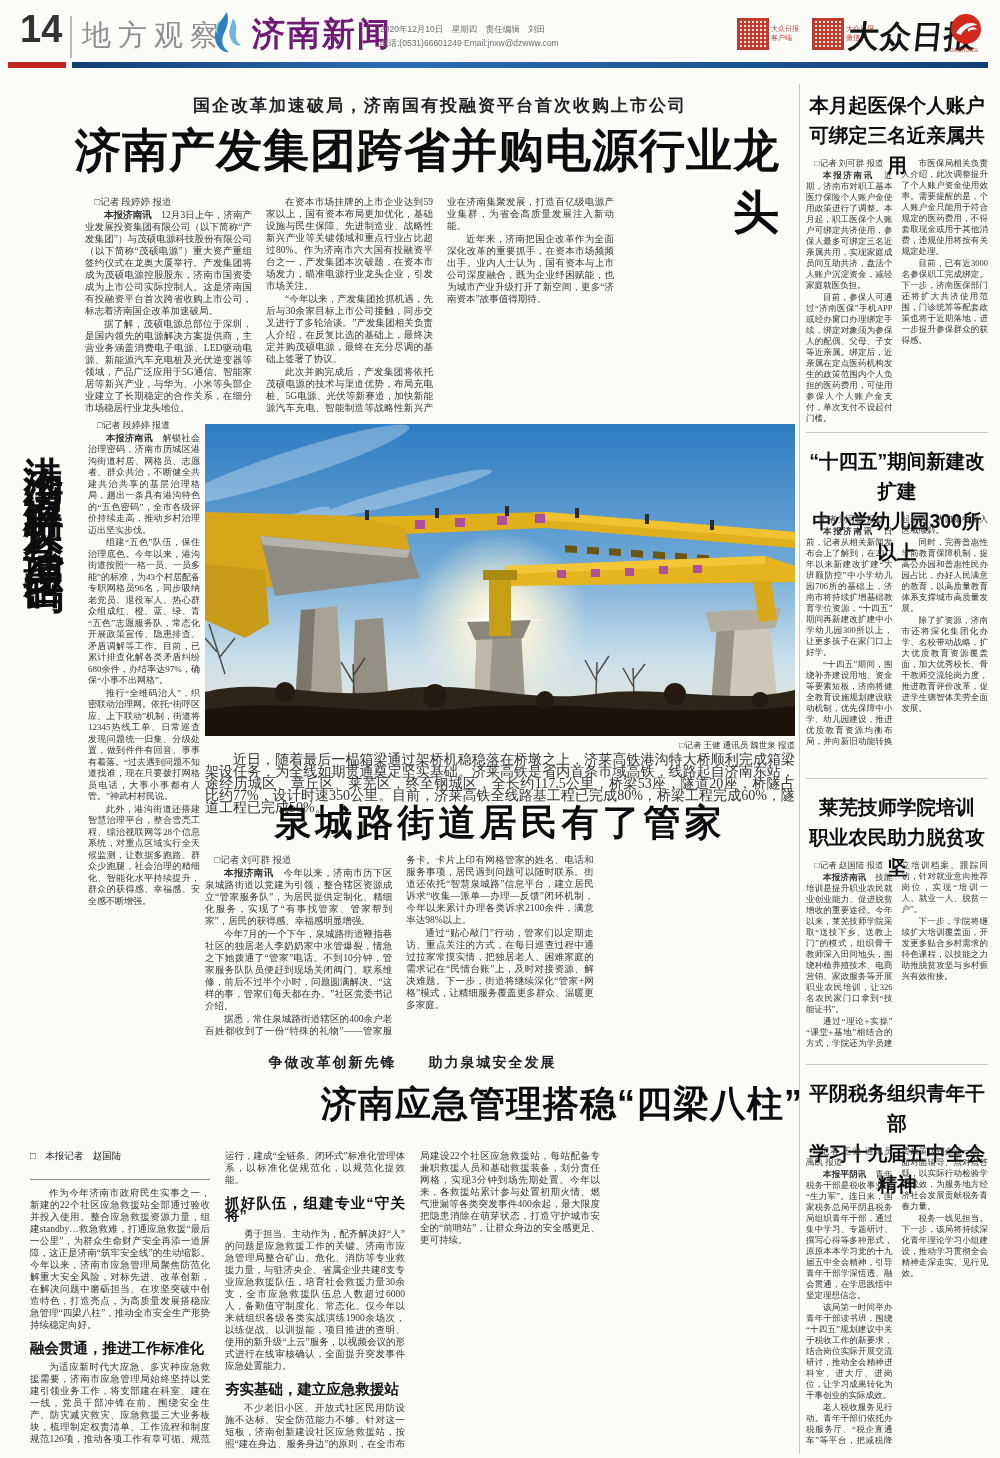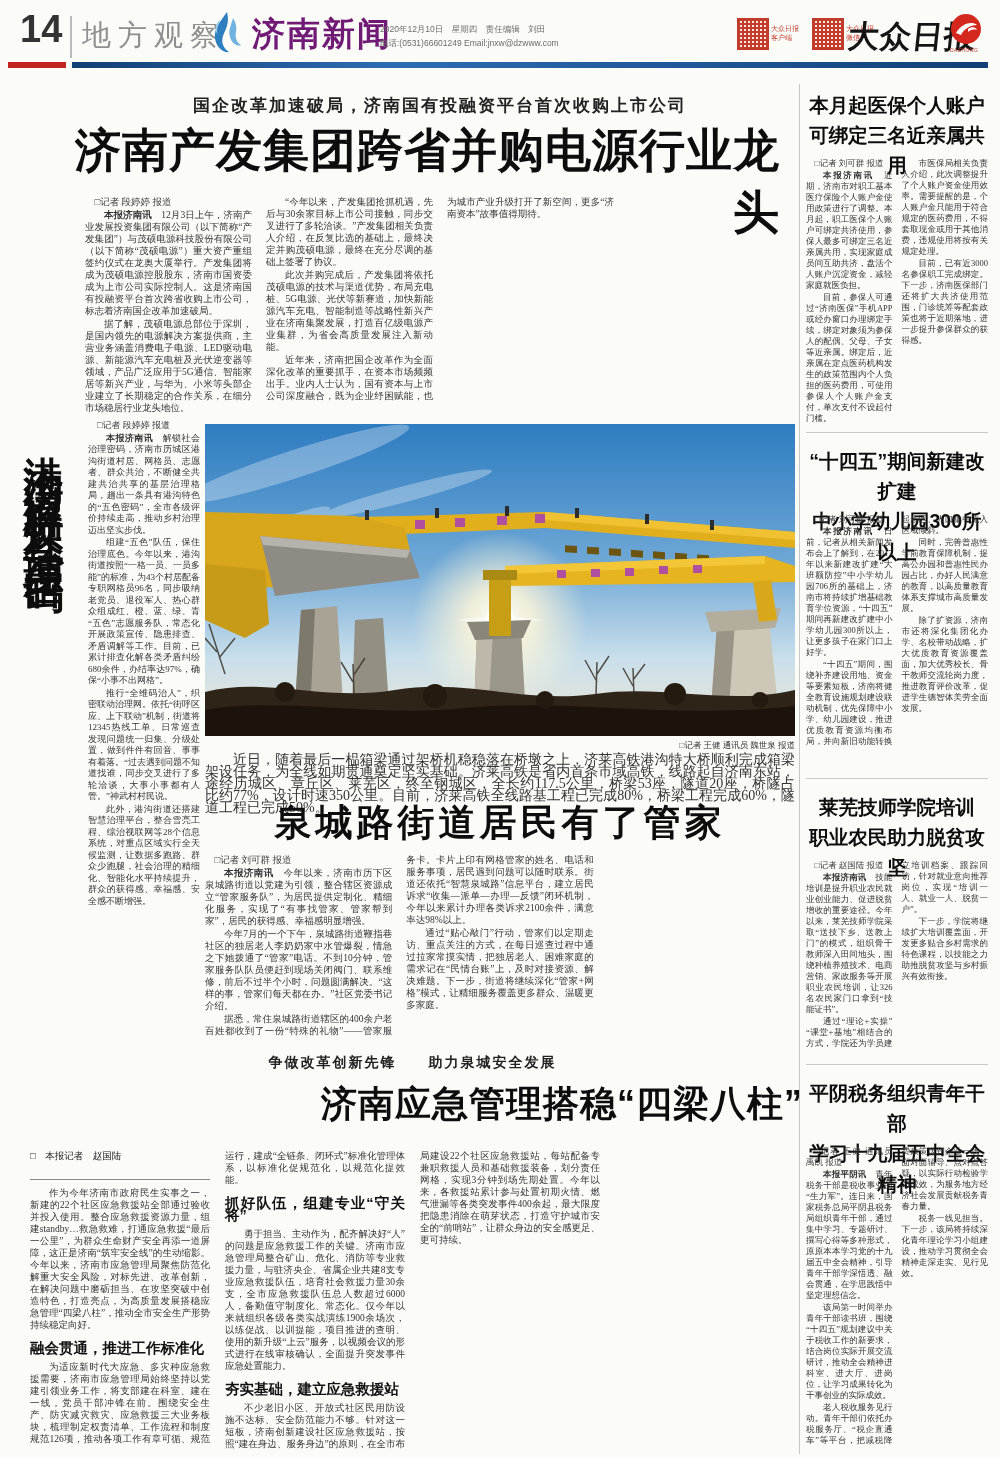--- a/index.html
+++ b/index.html
@@ -96,31 +96,32 @@
   <div class="abs hdr-circle-sub">DAZHONG</div>
   <div class="abs bar-red"></div>
   <div class="abs bar-blue"></div>
 
   <div class="abs kicker" style="left:85px;top:94px;width:710px;">国企改革加速破局，济南国有投融资平台首次收购上市公司</div>
   <div class="abs headline-xl" style="left:40px;top:120px;width:740px;font-size:46px;">济南产发集团跨省并购电源行业龙头</div>
   <div class="abs body-cols" style="left:85px;top:196px;width:710px;height:224px;column-count:4;column-gap:14px;">
       <p class="byline">□记者 段婷婷 报道</p>
       <p class="para"><b class="lead">本报济南讯</b>　12月3日上午，济南产业发展投资集团有限公司（以下简称“产发集团”）与茂硕电源科技股份有限公司（以下简称“茂硕电源”）重大资产重组签约仪式在龙奥大厦举行。产发集团将成为茂硕电源控股股东，济南市国资委成为上市公司实际控制人。这是济南国有投融资平台首次跨省收购上市公司，标志着济南国企改革加速破局。</p>
       <p class="para">据了解，茂硕电源总部位于深圳，是国内领先的电源解决方案提供商，主营业务涵盖消费电子电源、LED驱动电源、新能源汽车充电桩及光伏逆变器等领域，产品广泛应用于5G通信、智能家居等新兴产业，与华为、小米等头部企业建立了长期稳定的合作关系，在细分市场稳居行业龙头地位。</p>
+      <p class="para">在资本市场挂牌的上市企业达到59家以上，国有资本布局更加优化，基础设施与民生保障、先进制造业、战略性新兴产业等关键领域和重点行业占比超过80%。作为济南市六大国有投融资平台之一，产发集团本次破题，在资本市场发力，瞄准电源行业龙头企业，引发市场关注。</p>
       <p class="para">“今年以来，产发集团抢抓机遇，先后与30余家目标上市公司接触，同步交叉进行了多轮洽谈。”产发集团相关负责人介绍，在反复比选的基础上，最终决定并购茂硕电源，最终在充分尽调的基础上签署了协议。</p>
       <p class="para">此次并购完成后，产发集团将依托茂硕电源的技术与渠道优势，布局充电桩、5G电源、光伏等新赛道，加快新能源汽车充电、智能制造等战略性新兴产业在济南集聚发展，打造百亿级电源产业集群，为省会高质量发展注入新动能。</p>
       <p class="para">近年来，济南把国企改革作为全面深化改革的重要抓手，在资本市场频频出手。业内人士认为，国有资本与上市公司深度融合，既为企业纾困赋能，也为城市产业升级打开了新空间，更多“济南资本”故事值得期待。</p>
     </div>
 
   <div class="abs vert-head" style="left:16px;top:424px;height:620px;">港沟街道解锁社会治理密码</div>
   <div class="abs body-cols" style="left:88px;top:420px;width:112px;height:622px;column-count:1;font-size:9px;line-height:11.5px;">
       <p class="byline">□记者 段婷婷 报道</p>
       <p class="para"><b class="lead">本报济南讯</b>　解锁社会治理密码，济南市历城区港沟街道村居、网格员、志愿者、群众共治，不断健全共建共治共享的基层治理格局，趟出一条具有港沟特色的“五色密码”，全市各级评价持续走高，推动乡村治理迈出坚实步伐。</p>
       <p class="para">组建“五色”队伍，保住治理底色。今年以来，港沟街道按照“一格一员、一员多能”的标准，为43个村居配备专职网格员96名，同步吸纳老党员、退役军人、热心群众组成红、橙、蓝、绿、青“五色”志愿服务队，常态化开展政策宣传、隐患排查、矛盾调解等工作。目前，已累计排查化解各类矛盾纠纷680余件，办结率达97%，确保“小事不出网格”。</p>
-      <p class="para">推行“全维码治人”，织密联动治理网。依托“街呼区应、上下联动”机制，街道将12345热线工单、日常巡查发现问题统一归集、分级处置，做到件件有回音、事事有着落。“过去遇到问题不知道找谁，同步交叉进行了多轮洽谈，大事小事都有人管。”神武村村民说。</p>
+      <p class="para">推行“全维码治人”，织密联动治理网。依托“街呼区应、上下联动”机制，街道将12345热线工单、日常巡查发现问题统一归集、分级处置，做到件件有回音、事事有着落。“过去遇到问题不知道找谁，现在只要拨打网格员电话，大事小事都有人管。”神武村村民说。</p>
       <p class="para">此外，港沟街道还搭建智慧治理平台，整合雪亮工程、综治视联网等28个信息系统，对重点区域实行全天候监测，让数据多跑路、群众少跑腿，社会治理的精细化、智能化水平持续提升，群众的获得感、幸福感、安全感不断增强。</p>
     </div>
 
   <div class="abs photo-frame">
     <svg width="590" height="312" viewBox="0 0 590 312">
       <defs>
         <linearGradient id="sky" x1="0" y1="0" x2="0" y2="1">
           <stop offset="0" stop-color="#2e7cc1"></stop>
             <stop offset="0.45" stop-color="#6fa8d6"></stop>
           <stop offset="0.75" stop-color="#c9dfeb"></stop>

